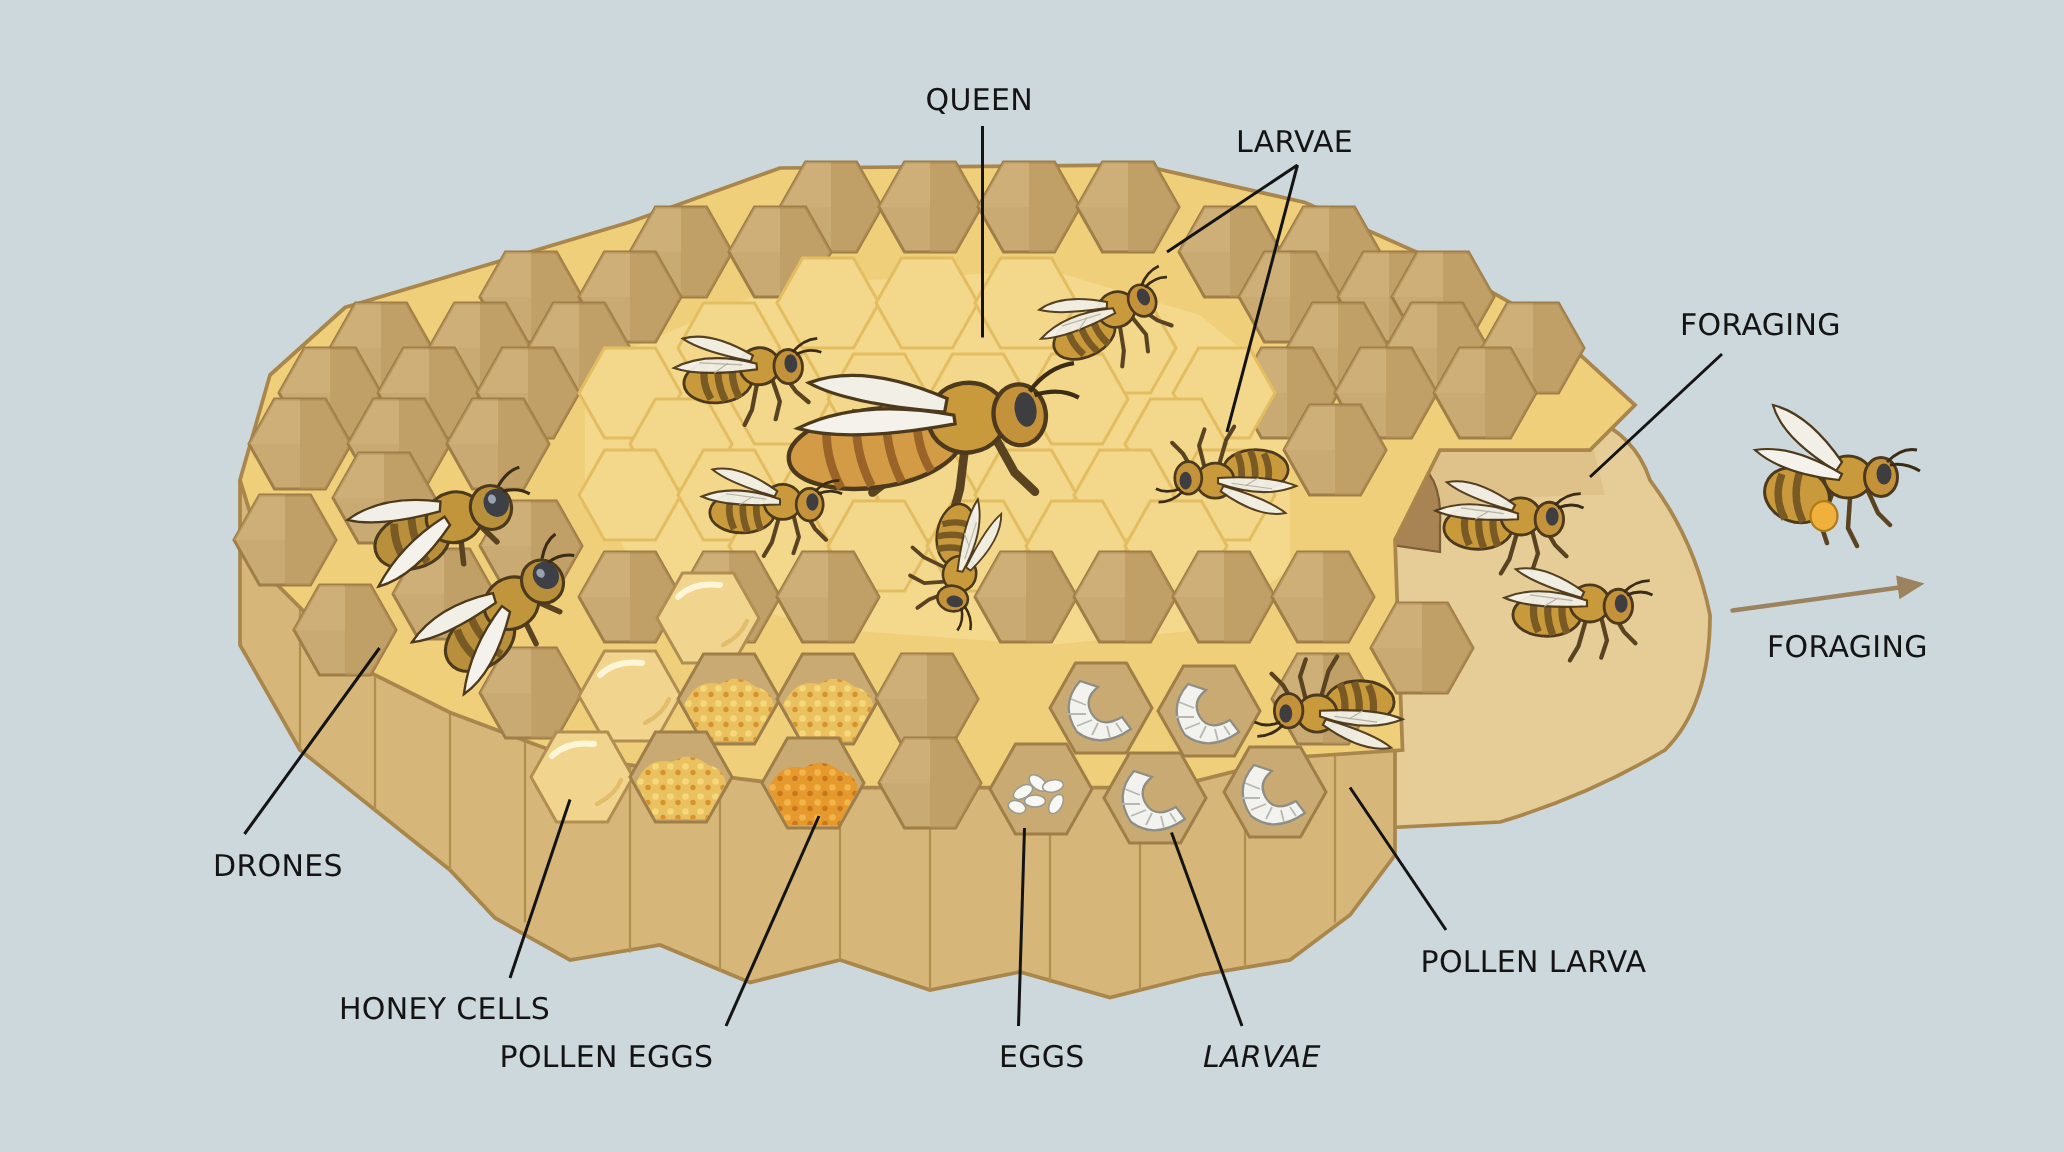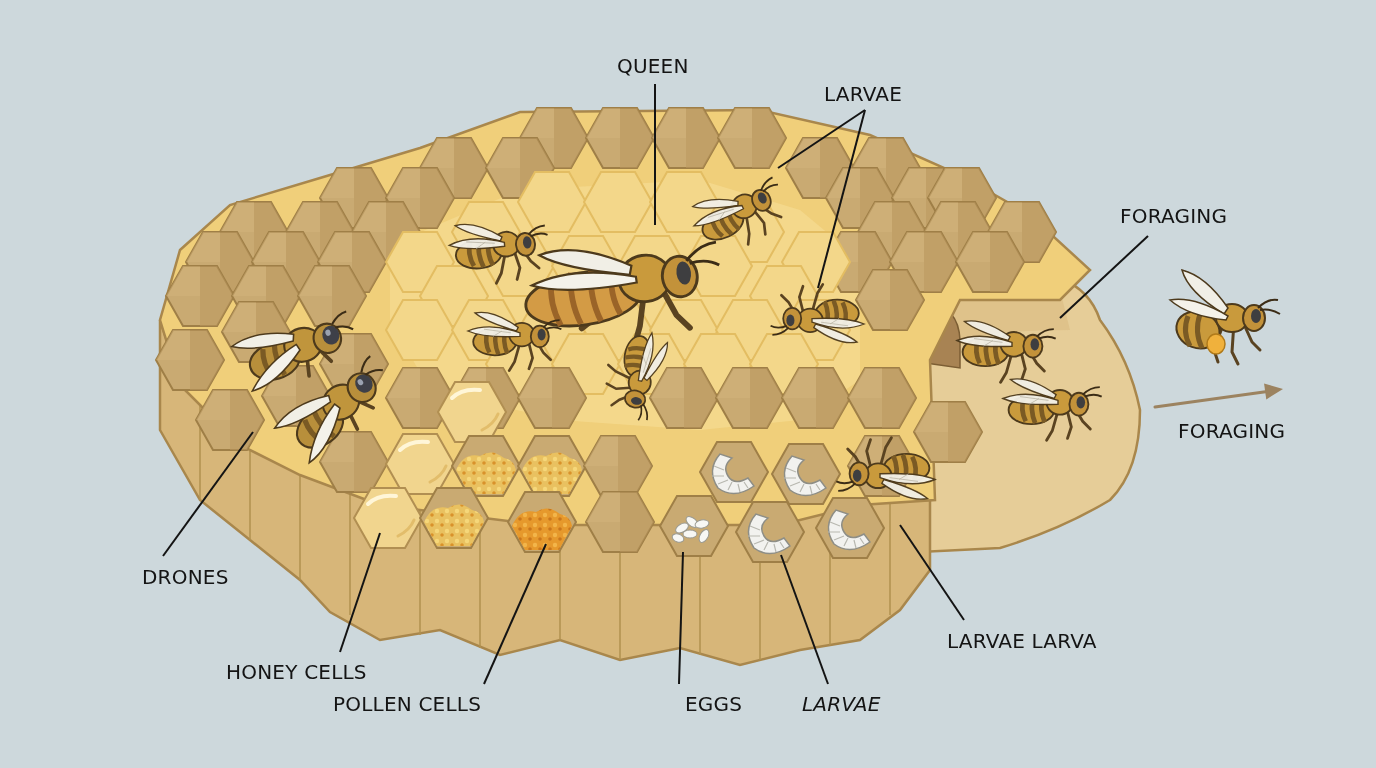--- a/index.html
+++ b/index.html
@@ -287,17 +287,17 @@
       <polygon id="forage-head" points="1283,389 1266.2894202321081,399.42863959588806 1264.0613429297227,383.5845343344795" fill="#9c8360"></polygon>
     </g>
   </svg>
 
   <div class="label" style="left: 617px; top: 56px;">QUEEN</div>
   <div class="label" style="left: 824px; top: 84px;">LARVAE</div>
   <div class="label" style="left: 1120px; top: 206px;">FORAGING</div>
   <div class="label" style="left: 1178px; top: 421px;">FORAGING</div>
   <div class="label" style="left: 110px; top: 567px; margin-left: 32px;">DRONES</div>
   <div class="label" style="left: 226px; top: 662px; text-align: right;">HONEY CELLS</div>
-  <div class="label" style="left: 333px; top: 694px;">POLLEN CELLS</div>
-  <div class="label" style="left: 685px; top: 694px; text-align: center;">EGGS</div>
+  <div class="label" style="left: 333px; top: 694px;">POLLEN EGGS</div>
+  <div class="label" style="left: 666px; top: 694px; text-align: center;">EGGS</div>
   <div class="label" style="left: 802px; top: 694px; font-style: italic;">LARVAE</div>
-  <div class="label" style="left: 947px; top: 631px;">LARVAE LARVA</div>
+  <div class="label" style="left: 947px; top: 631px;">POLLEN LARVA</div>
 </div>
 
 </body></html>

